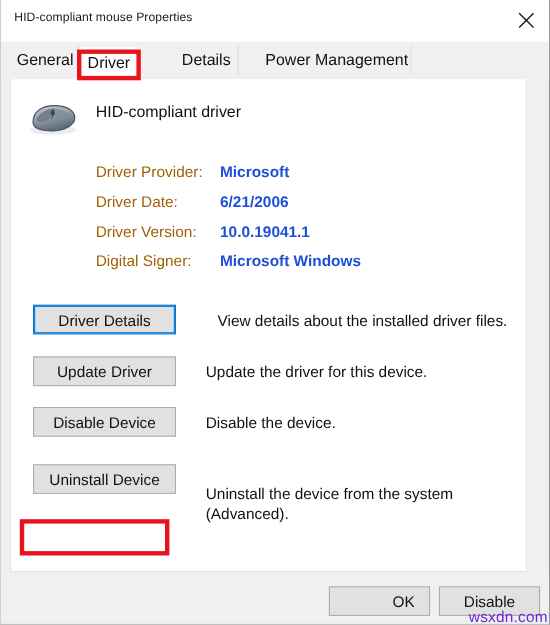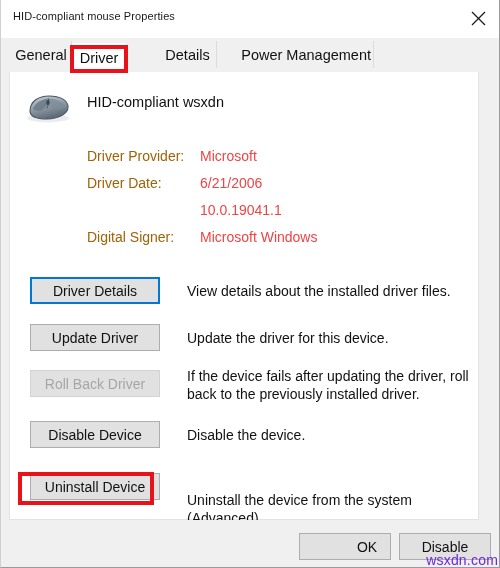--- a/index.html
+++ b/index.html
@@ -131,22 +131,23 @@
     position: absolute;
     left: 0; top: 0;
     font-size: 14px;
     color: #a16207;
     white-space: nowrap;
   }
   .info-value {
     position: absolute;
     left: 113px; top: 0;
     font-size: 14px;
-    color: #ef4444;
-    white-space: nowrap;
+    color: #1d4ed8;
+    white-space: nowrap;
+    font-weight: bold;
   }
 
   
   #actions {
     position: absolute;
     left: 0; top: 205px;
     width: 100%;
   }
   .action-row {
     position: relative;
@@ -276,57 +277,54 @@
             <stop offset="100%" stop-color="#5e6a76"></stop>
           </linearGradient>
         </defs>
         <ellipse cx="26" cy="28" rx="21" ry="4.4" fill="#d8dde2" opacity="0.55"></ellipse>
         <path d="M8 21 C8 11 17 6 27 6 C38 6 46 10 46 17 C46 24 36 29 25 29 C14 29 8 26 8 21 Z" fill="url(#mg)" stroke="#4a5560" stroke-width="1.1"></path>
         <path d="M11 19 C13 13 20 9 27 8.6 C27 12 25 16 22 18.5 C18 21.3 13.5 21.3 11 19 Z" fill="#6d7985" opacity="0.85"></path>
         <path d="M27 8.6 C34 9 41 12 43.6 17 C39 20 32 20 28.6 17 C26.6 15 26.4 11 27 8.6 Z" fill="#7f8b97" opacity="0.8"></path>
         <path d="M26.6 8.8 C26.6 13 26.1 16 25 18.2" fill="none" stroke="#444f59" stroke-width="1"></path>
         <ellipse cx="26" cy="12.5" rx="1.7" ry="2.6" fill="#3d4751"></ellipse>
       </svg>
-      <div id="device-name">HID-compliant wsxdn</div>
+      <div id="device-name">HID-compliant driver</div>
     </div>
 
     <div id="info">
       <div class="info-row">
         <span class="info-label">Driver Provider:</span>
         <span class="info-value">Microsoft</span>
       </div>
       <div class="info-row">
         <span class="info-label">Driver Date:</span>
         <span class="info-value">6/21/2006</span>
       </div>
       <div class="info-row">
+        <span class="info-label">Driver Version:</span>
         <span class="info-value">10.0.19041.1</span>
       </div>
       <div class="info-row">
         <span class="info-label">Digital Signer:</span>
         <span class="info-value">Microsoft Windows</span>
       </div>
     </div>
 
     <div id="actions">
 
       <div class="action-row" style="height:47px;">
         <button class="btn focused" style="top:0px;">Driver Details</button>
-        <div class="action-desc" style="top:5px;">View details about the installed driver files.</div>
+        <div class="action-desc" style="top:5px;text-align:center;">View details about the installed driver files.</div>
       </div>
 
       <div class="action-row" style="height:46px;">
         <button class="btn" style="top:0px;">Update Driver</button>
         <div class="action-desc" style="top:5px;">Update the driver for this device.</div>
       </div>
 
-      <div class="action-row" style="height:51px;">
-        <button class="btn disabled" style="top:0px;" disabled="">Roll Back Driver</button>
-        <div class="action-desc" style="top:-3px;">If the device fails after updating the driver, roll back to the previously installed driver.</div>
-      </div>
 
       <div class="action-row" style="height:52px;">
         <button class="btn" style="top:0px;">Disable Device</button>
         <div class="action-desc" style="top:5px;">Disable the device.</div>
       </div>
 
       <div class="action-row" style="height:40px;">
         <button class="btn" style="top:0px;">Uninstall Device</button>
         <div class="action-desc" style="top:5px;margin-top:13px;">Uninstall the device from the system (Advanced).</div>
       </div>

